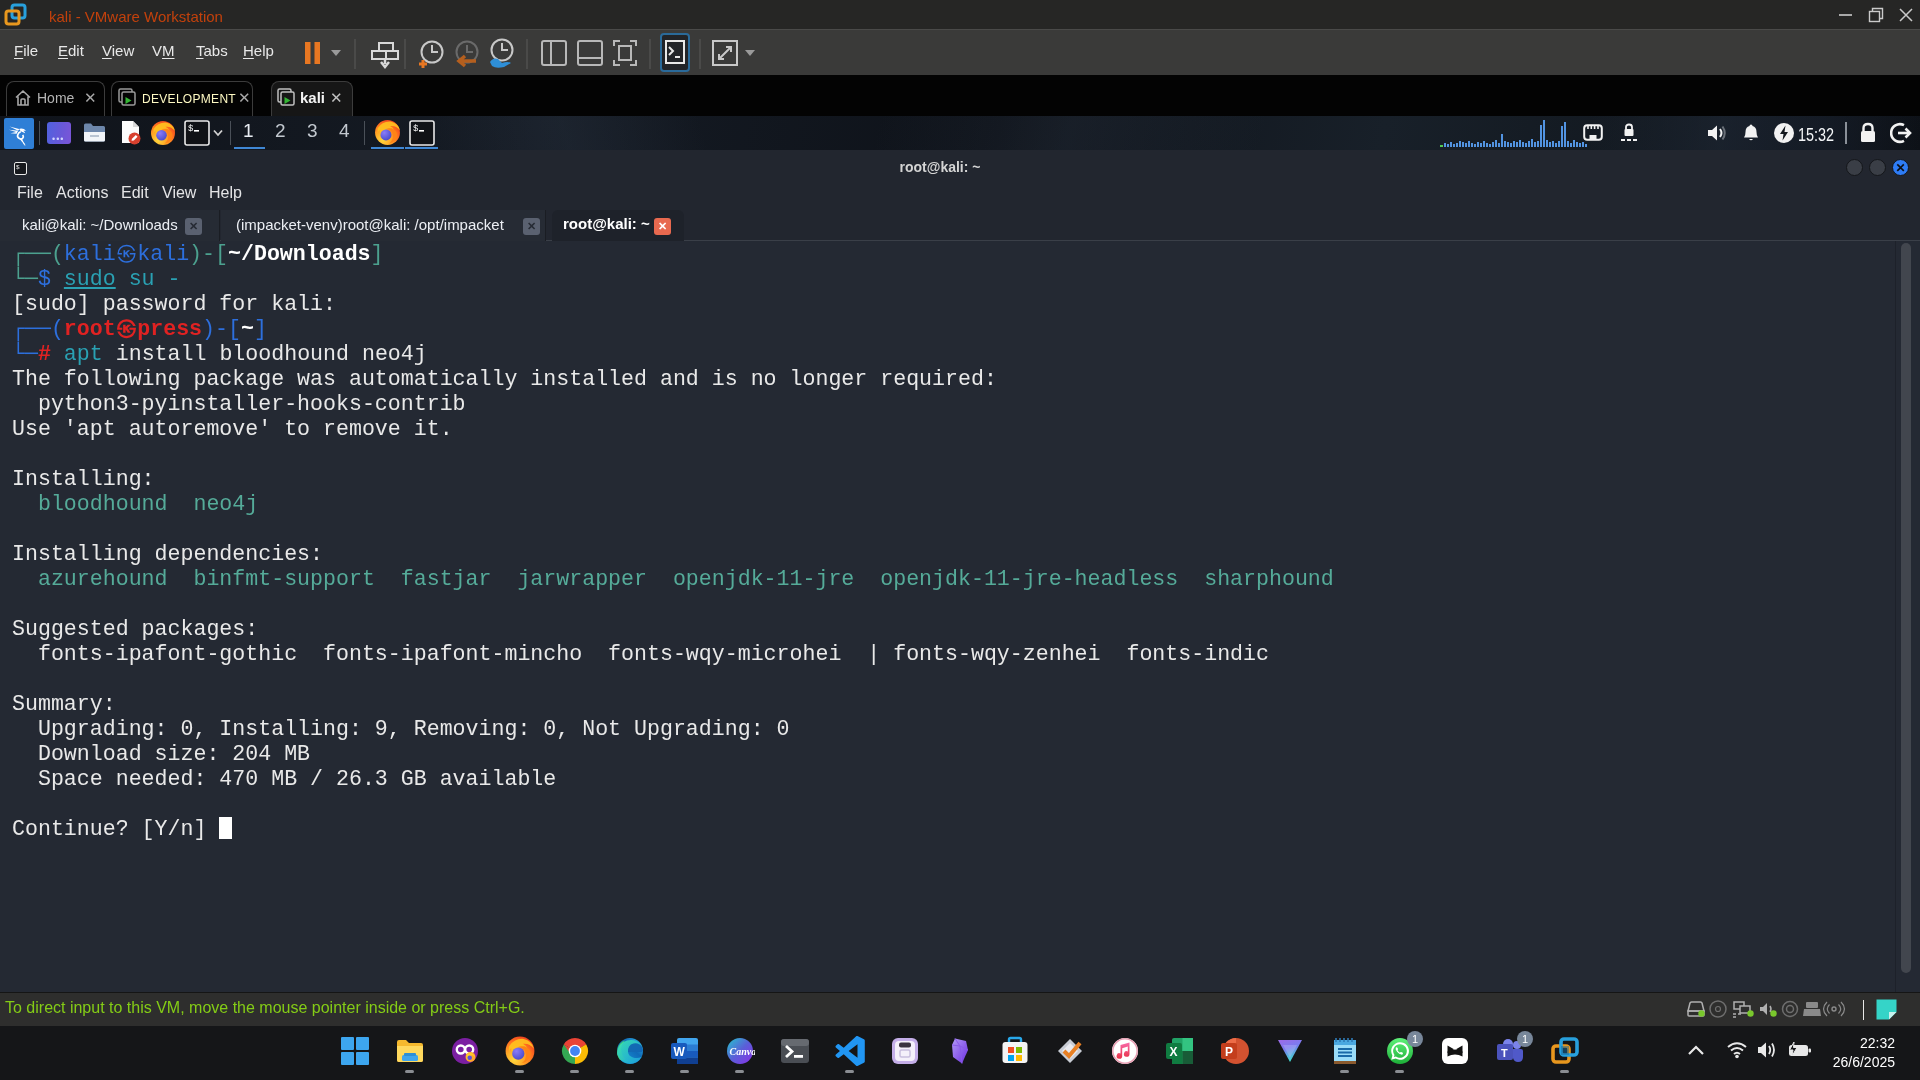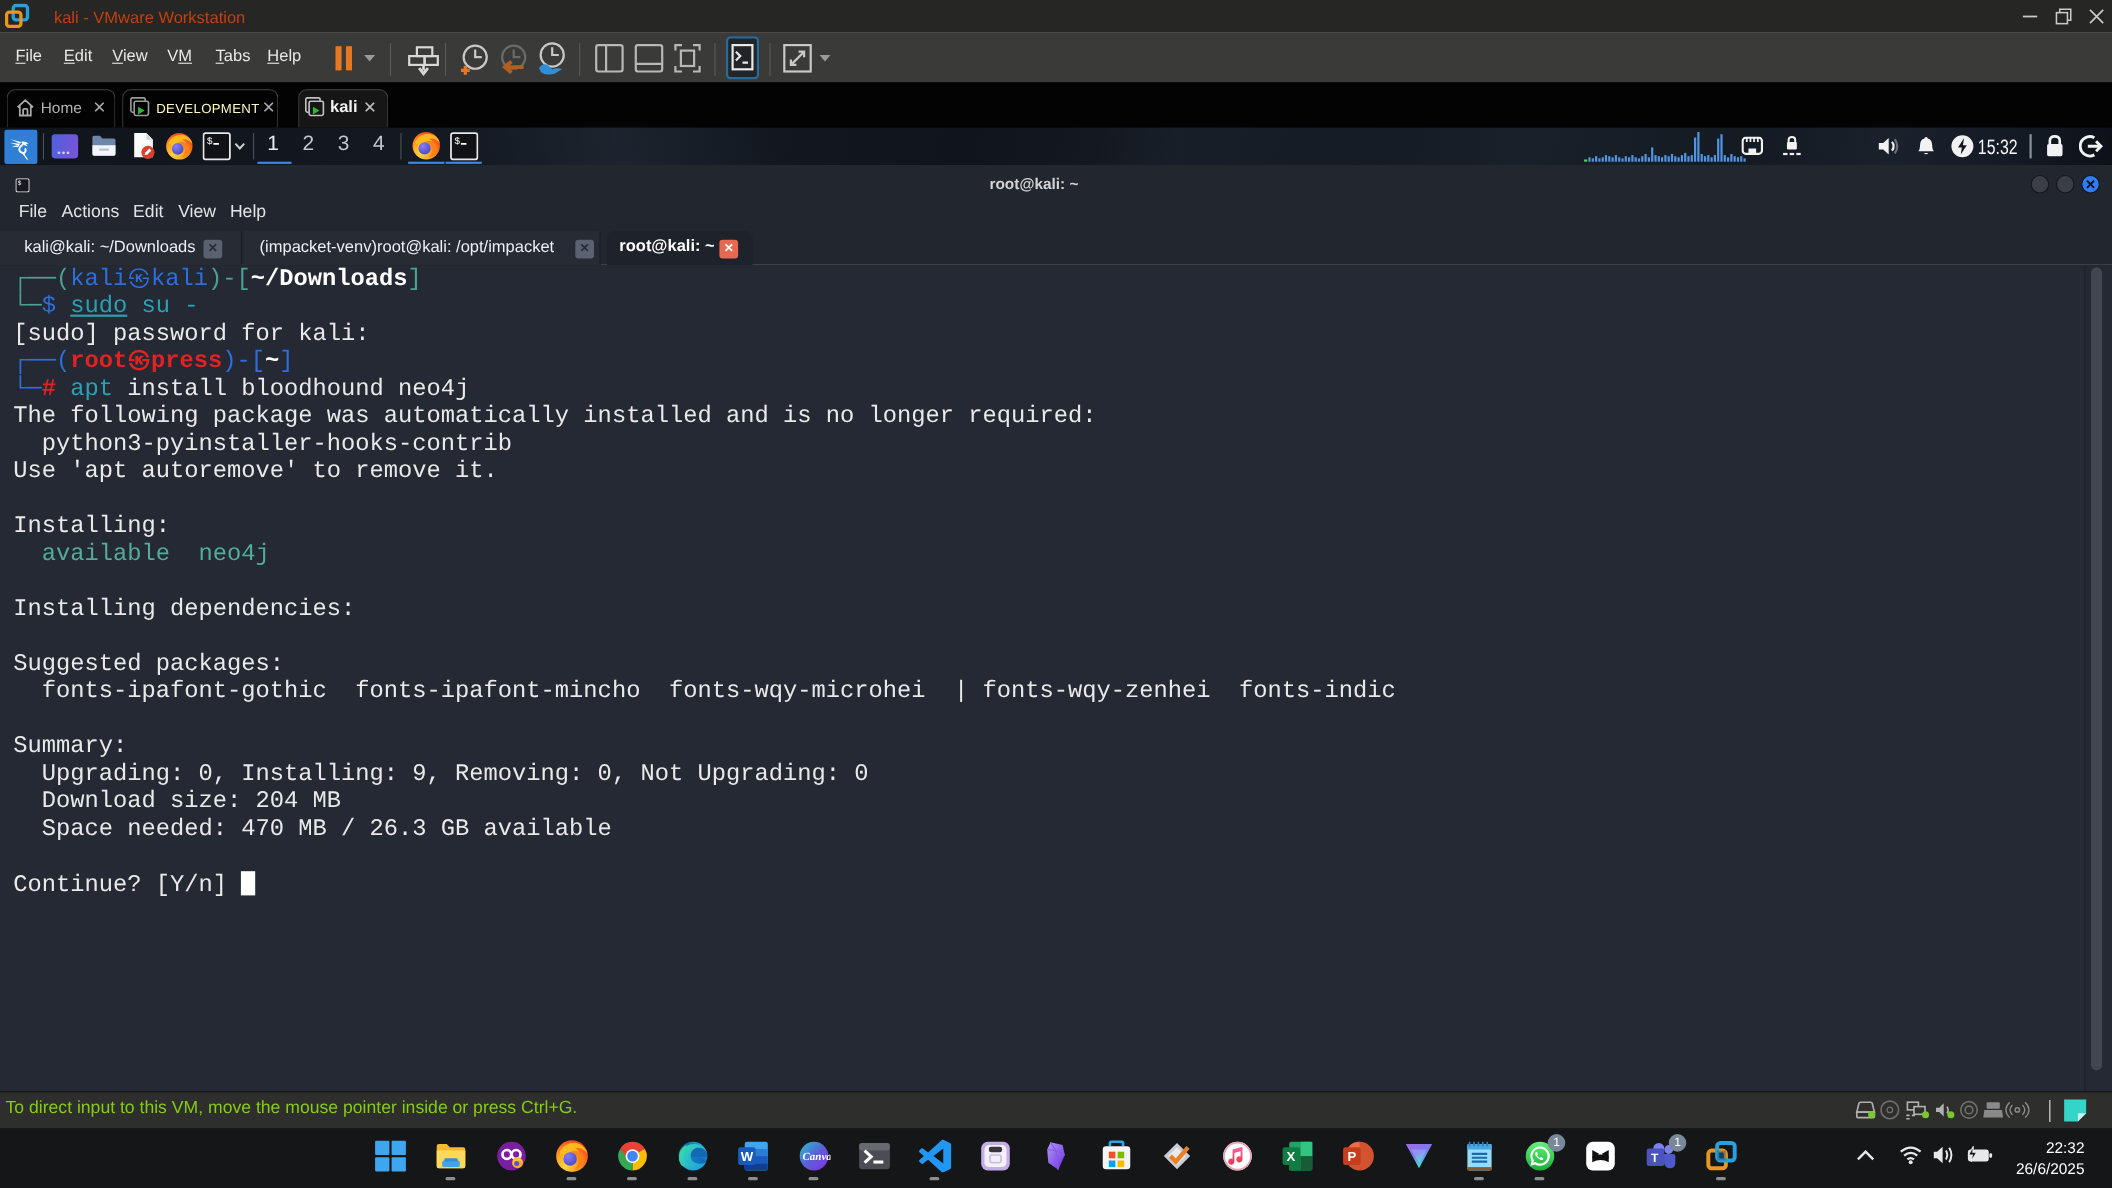--- a/index.html
+++ b/index.html
@@ -388,23 +388,24 @@
 <div class="abs" id="termtext" style="top:242px;"><span class="fg">┌──(</span><span class="bb">kali㉿kali</span><span class="fg">)-[</span><span class="bw">~/Downloads</span><span class="fg">]</span>
 <span class="fg">└─</span><span class="bb">$</span> <span class="cy" style="text-decoration:underline;">sudo</span><span class="cy"> su -</span>
 [sudo] password for kali:
 <span class="fb">┌──(</span><span class="br">root㉿press</span><span class="fb">)-[</span><span class="bw">~</span><span class="fb">]</span>
 <span class="fb">└─</span><span class="br">#</span> <span class="cy">apt</span> install bloodhound neo4j
 The following package was automatically installed and is no longer required:
   python3-pyinstaller-hooks-contrib
 Use 'apt autoremove' to remove it.
 
 Installing:
-<span class="gr">  available  neo4j</span>
+<span class="gr">  bloodhound  neo4j</span>
 
 Installing dependencies:
+<span class="gr">  azurehound  binfmt-support  fastjar  jarwrapper  openjdk-11-jre  openjdk-11-jre-headless  sharphound</span>
 
 Suggested packages:
   fonts-ipafont-gothic  fonts-ipafont-mincho  fonts-wqy-microhei  | fonts-wqy-zenhei  fonts-indic
 
 Summary:
   Upgrading: 0, Installing: 9, Removing: 0, Not Upgrading: 0
   Download size: 204 MB
   Space needed: 470 MB / 26.3 GB available
 
 Continue? [Y/n] <span style="display:inline-block;width:13px;height:22px;background:#fff;vertical-align:-4px;"></span></div>

